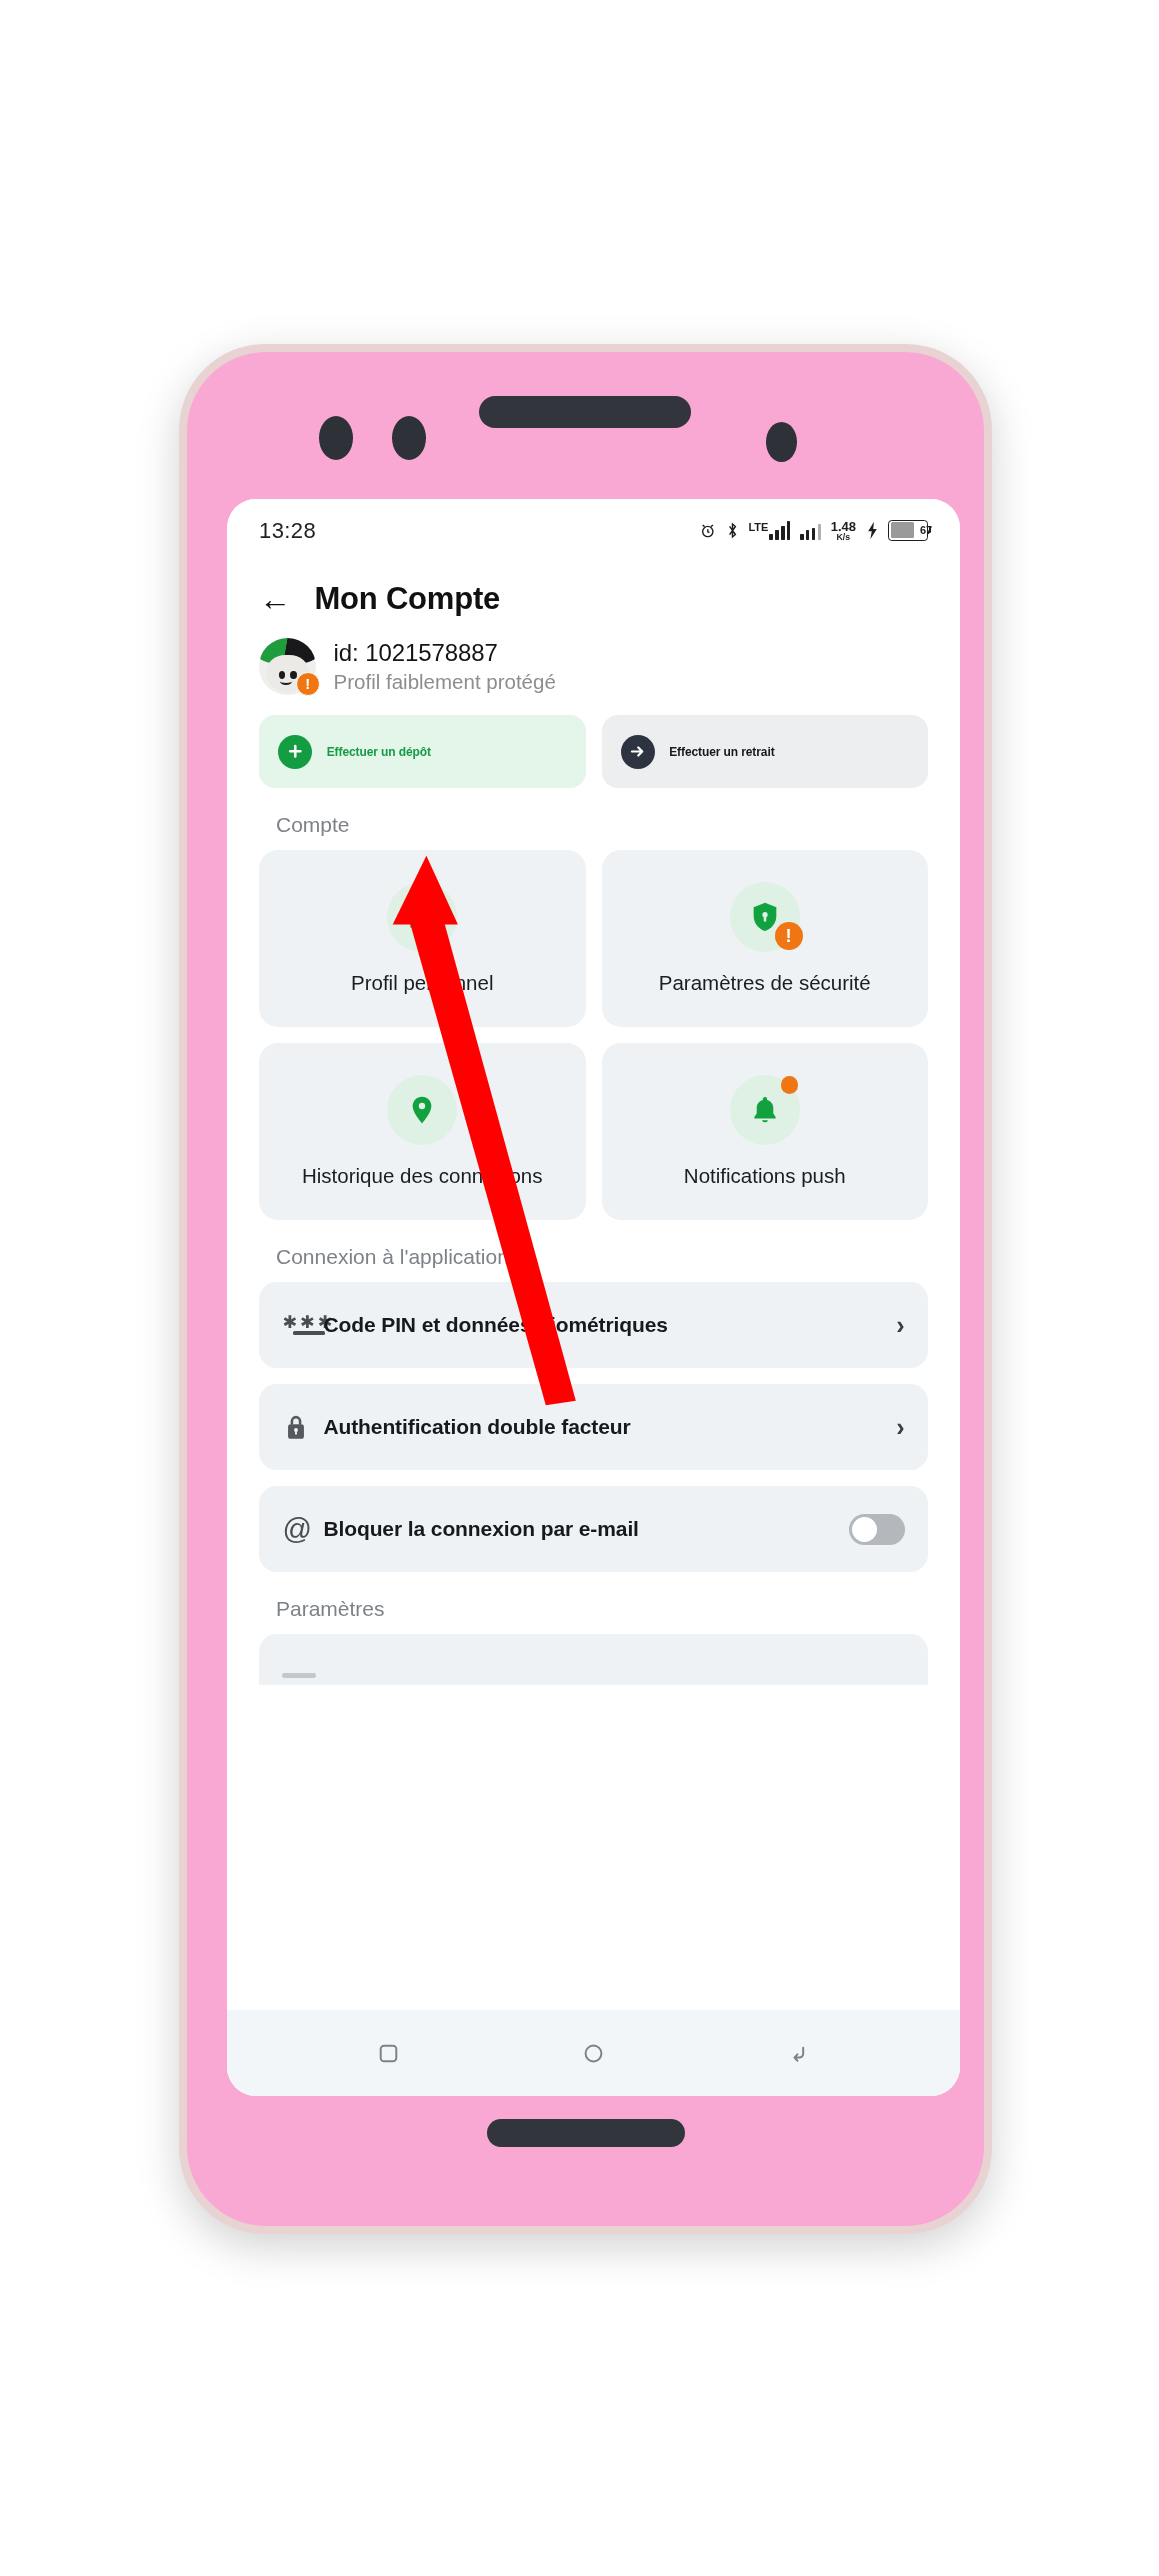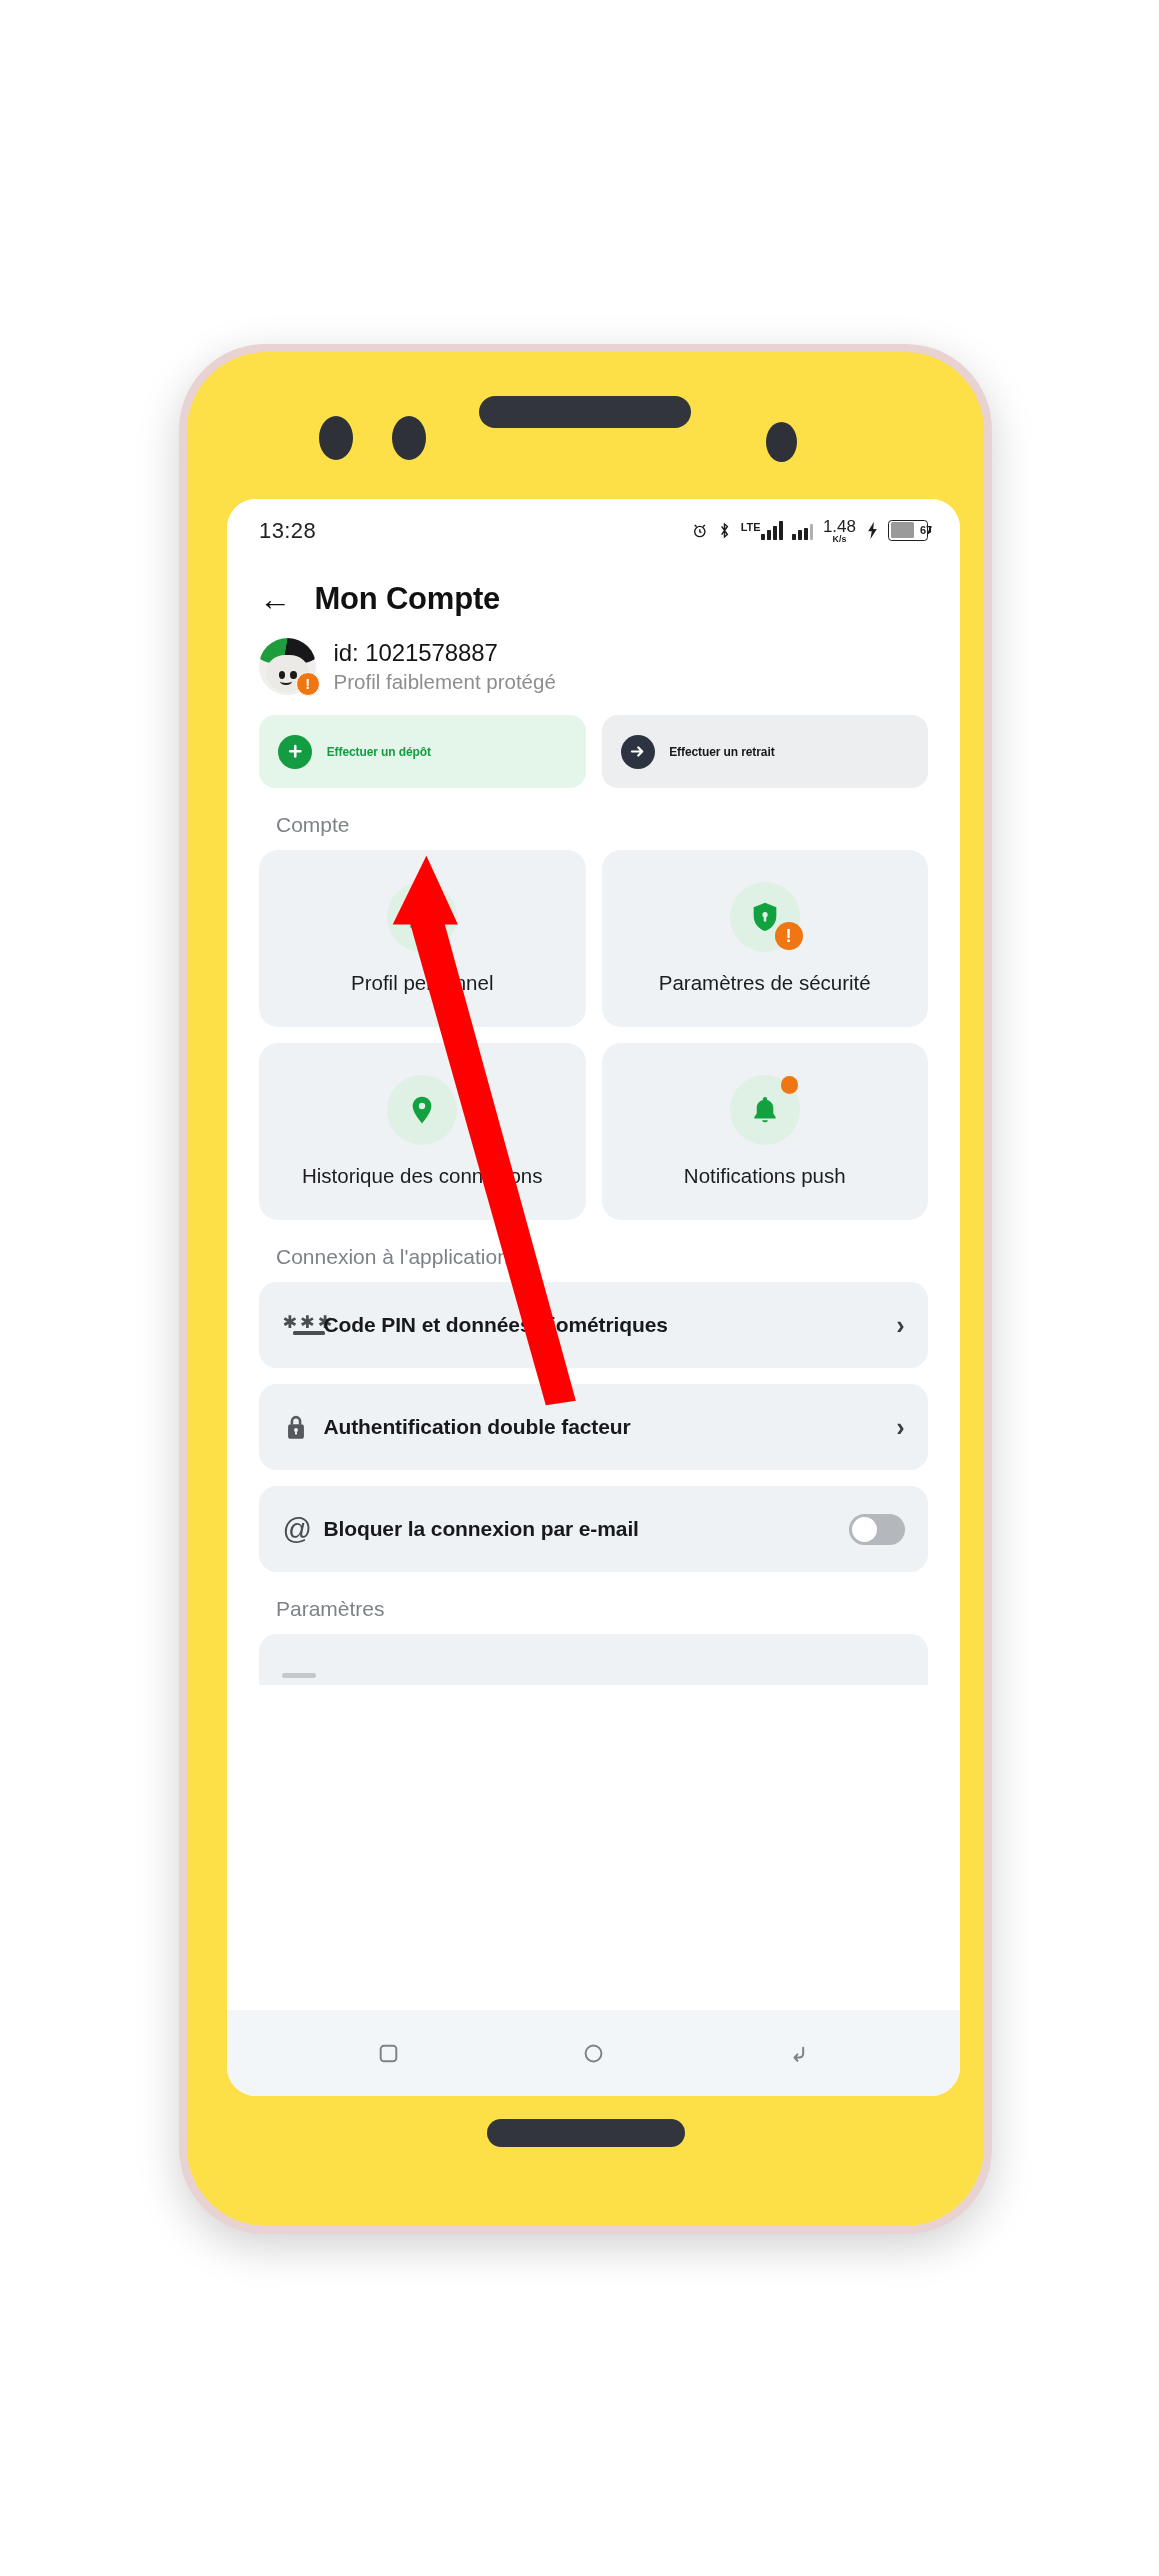--- a/index.html
+++ b/index.html
@@ -11,21 +11,21 @@
 
   
   #phone-device{
     position:absolute;left:179px;top:344px;width:813px;height:1890px;
     border-radius:86px;
     background:#e8d3d2;
     box-shadow:0 13px 44px rgba(0,0,0,0.18);
   }
   #phone-body{
     position:absolute;left:8px;top:8px;right:8px;bottom:8px;
-    border-radius:79px;background:#fde047;
+    border-radius:79px;background:#f9a8d4;
   }
   
   .sensor{position:absolute;background:#2e3238;border-radius:50%;}
   #sensor-left-1{left:132px;top:64px;width:34px;height:44px;}
   #sensor-left-2{left:205px;top:64px;width:34px;height:44px;}
   #sensor-right-1{left:579px;top:70px;width:31px;height:40px;}
   #earpiece-speaker{
     position:absolute;left:292px;top:44px;width:212px;height:32px;
     border-radius:16px;background:#32363c;
   }
@@ -53,21 +53,21 @@
   .sig-bars{display:flex;align-items:flex-end;gap:2.2px;height:19px;}
   .sig-bars i{display:block;width:3.7px;background:#1e1e1e;border-radius:0.7px;}
   .sig-bars i:nth-child(1){height:5.9px;}
   .sig-bars i:nth-child(2){height:9.5px;}
   .sig-bars i:nth-child(3){height:14px;}
   .sig-bars i:nth-child(4){height:19px;}
   .sig-bars.weak i:nth-child(3){height:11.7px;}
   .sig-bars.weak i:nth-child(4){height:16px;opacity:.35;}
   #lte-label{font-size:11px;font-weight:700;line-height:1;margin-bottom:7.3px;margin-right:0.7px;}
   #net-speed{display:flex;flex-direction:column;align-items:center;line-height:1;}
-  #net-speed .val{font-size:17px;font-weight:400;}
+  #net-speed .val{font-size:13px;font-weight:700;}
   #net-speed .unit{font-size:8.8px;font-weight:700;}
   #battery-shell{
     width:38px;height:19px;border:1.8px solid #1e1e1e;border-radius:3.7px;
     position:relative;display:flex;align-items:center;justify-content:center;
   }
   #battery-shell:after{
     content:"";position:absolute;right:-4.4px;top:5.1px;width:2.9px;height:7.3px;
     background:#1e1e1e;border-radius:0 1.5px 1.5px 0;
   }
   #battery-fill{

